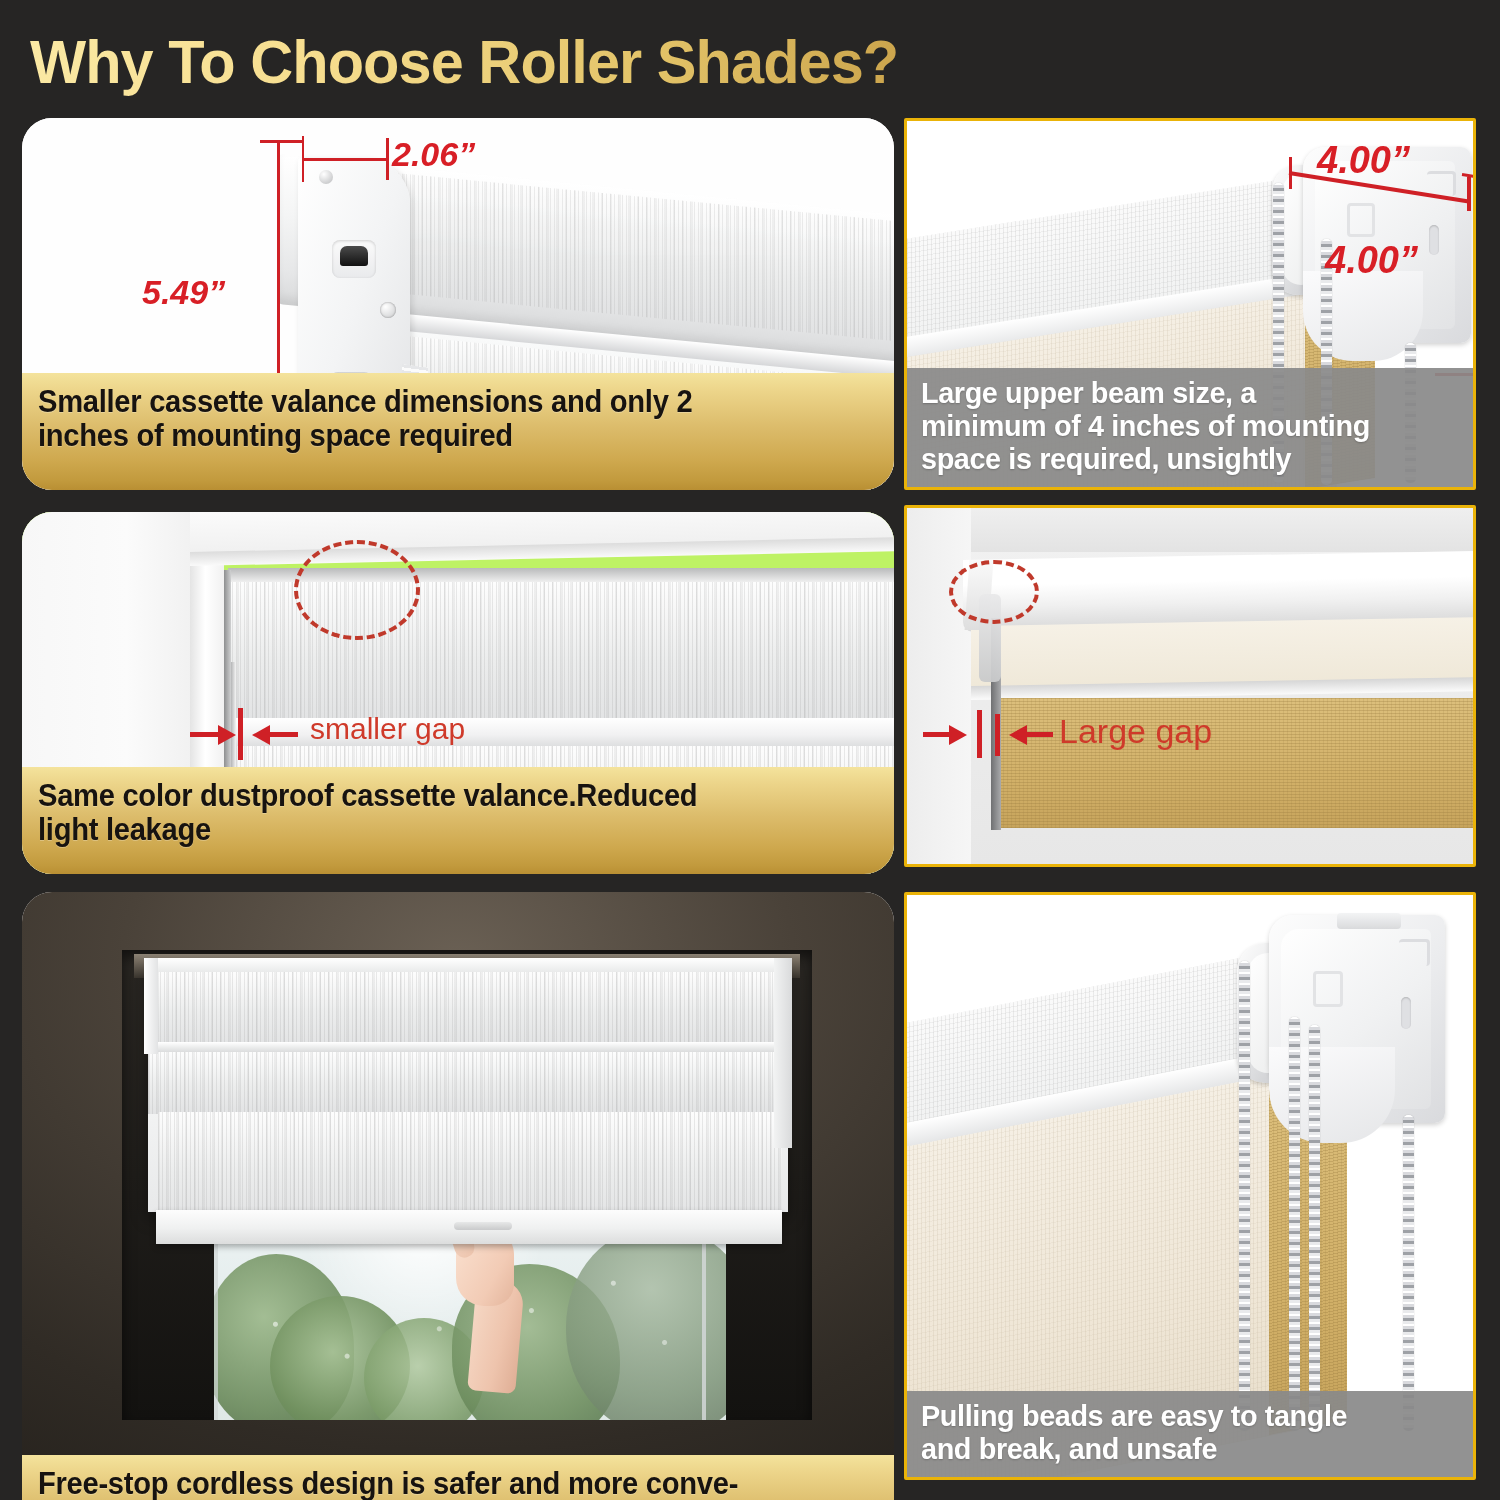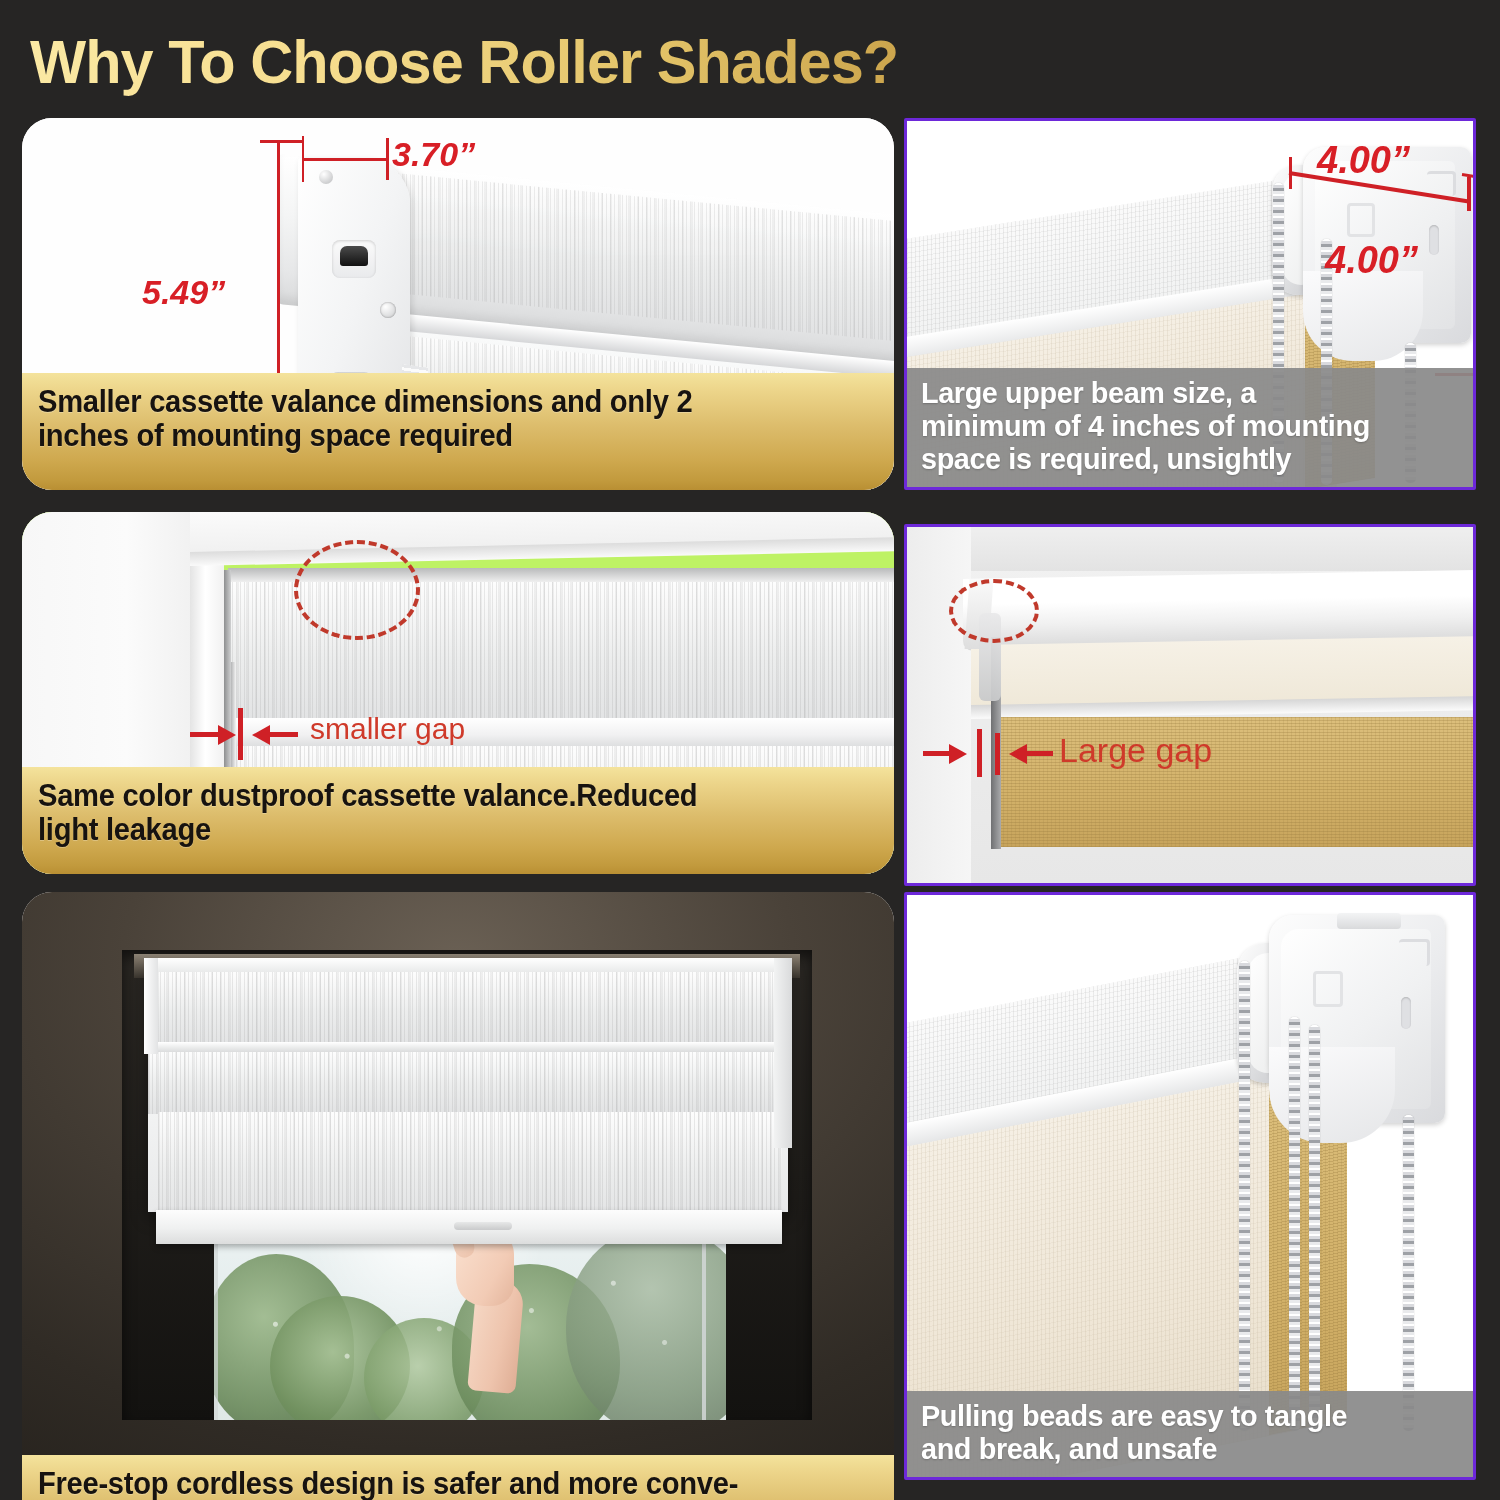--- a/index.html
+++ b/index.html
@@ -17,28 +17,28 @@
     line-height:80px;white-space:nowrap;
     background:linear-gradient(95deg,#fbe9a4 0%,#f6dd8e 28%,#e3c469 58%,#c8a048 86%,#b98f36 100%);
     -webkit-background-clip:text;background-clip:text;
     -webkit-text-fill-color:transparent;color:transparent;
     transform:scaleX(.96);transform-origin:left center;
   }
 
   
   .panel{position:absolute;overflow:hidden;background:#fff;}
   .panel.left{border-radius:30px;}
-  .panel.right{border:3px solid #6d28d9;box-sizing:border-box;border-radius:2px;padding-left:44px;}
+  .panel.right{border:3px solid #eab308;box-sizing:border-box;border-radius:2px;padding-left:44px;}
   .pimg{position:absolute;inset:0;overflow:hidden;}
 
   
   #panel-1{left:22px;  top:118px; width:872px; height:372px;}
   #panel-2{left:904px; top:118px; width:572px; height:372px;}
   #panel-3{left:22px;  top:512px; width:872px; height:362px;}
-  #panel-4{left:904px; top:524px; width:572px; height:362px;}
+  #panel-4{left:904px; top:505px; width:572px; height:362px;}
   #panel-5{left:22px;  top:892px; width:872px; height:676px;}
   #panel-6{left:904px; top:892px; width:572px; height:588px;}
 
   
   .cap{position:absolute;left:0;right:0;bottom:0;box-sizing:border-box;}
   .cap-gold{
     background:linear-gradient(180deg,#f4e39c 0%,#ecd489 16%,#dcbc6b 46%,#cfa94f 74%,#c29a3d 92%,#b98f33 100%);
     color:#171310;padding:12px 16px 14px 16px;
     font-weight:bold;font-size:31px;line-height:1.12;
     letter-spacing:-.3px;
@@ -156,21 +156,21 @@
     <div style="position:absolute;left:297px;top:52px;width:14px;height:14px;border-radius:50%;
                 background:radial-gradient(circle at 35% 30%,#fff,#b9babc);"></div>
 
     <div style="position:absolute;left:380px;top:248px;width:26px;height:54px;
                 background:repeating-linear-gradient(180deg,#e6e7e9 0 3px,#fbfbfb 3px 6px);
                 transform:skewY(8deg);"></div>
 
     <div class="dim-line" style="left:280px;top:18px;width:2px;height:46px;"></div>
     <div class="dim-line" style="left:280px;top:40px;width:86px;height:3px;"></div>
     <div class="dim-line" style="left:364px;top:20px;width:3px;height:42px;"></div>
-    <div class="dim-txt" style="left:370px;top:17px;">3.70”</div>
+    <div class="dim-txt" style="left:370px;top:17px;">2.06”</div>
 
     <div class="dim-line" style="left:255px;top:22px;width:3px;height:302px;"></div>
     <div class="dim-line" style="left:238px;top:22px;width:42px;height:3px;"></div>
     <div class="dim-line" style="left:238px;top:321px;width:42px;height:3px;"></div>
     <div class="dim-txt" style="left:120px;top:155px;">5.49”</div>
   </div>
 
   <div class="cap cap-gold" style="padding-bottom:36px;">
     <span class="sq">Smaller cassette valance dimensions and only 2</span>
     <span class="sq">inches of mounting space required</span>

